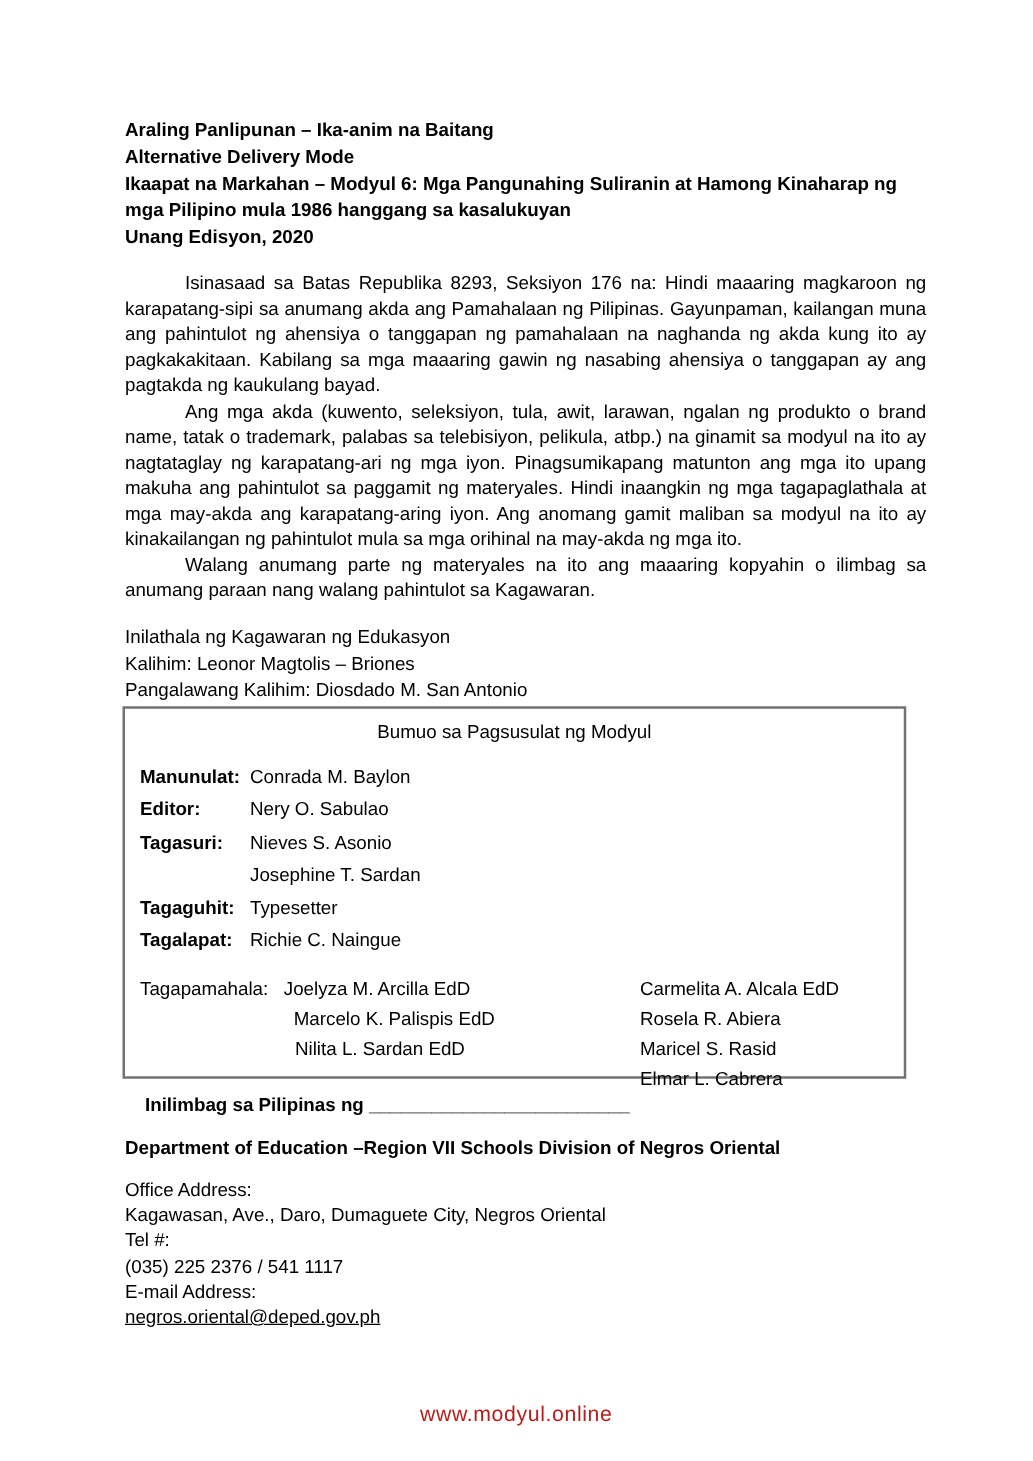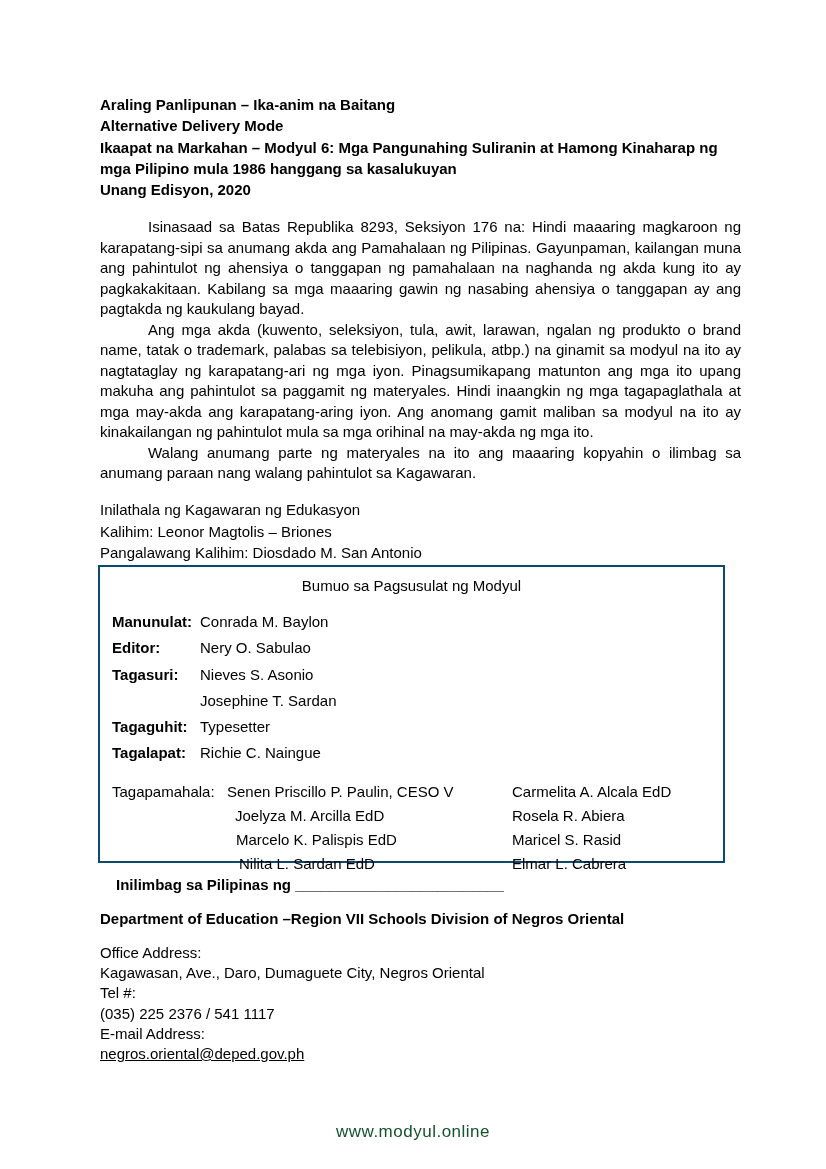--- a/index.html
+++ b/index.html
@@ -50,21 +50,21 @@
     font-size: 15px;
     line-height: 21.6px;
   }
 
   
   .team-box {
     left: 98px;
     top: 565px;
     width: 627px;
     height: 298px;
-    border: 2px solid #0c4a6e;
+    border: 2px solid #737373;
     box-sizing: border-box;
     padding: 6px 12px 0 12px;
     font-size: 15px;
   }
   .team-title {
     text-align: center;
     line-height: 20px;
     margin-top: 3px;
   }
   .team-rows { margin-top: 13px; }
@@ -123,21 +123,21 @@
   .contact-row .c-val { flex: 1; }
   .underlined { text-decoration: underline; }
 
   
   .watermark {
     left: 0;
     right: 0;
     top: 1121px;
     text-align: center;
     font-size: 17px;
-    color: #14532d;
+    color: #b91c1c;
     letter-spacing: 0.5px;
     line-height: 22px;
   }
 </style>
 </head>
 <body>
 
 <div class="page">
 
   <div class="abs doc-header">
@@ -185,21 +185,20 @@
       </div>
       <div class="team-row">
         <span class="lbl">Tagalapat:</span>
         <span class="val">Richie C. Naingue</span>
       </div>
     </div>
 
     <div class="mgmt-row">
       <span class="mgmt-lbl">Tagapamahala:</span>
       <span class="mgmt-col1">
-        <div class="mgmt-name">Senen Priscillo P. Paulin, CESO V</div>
         <div class="mgmt-name">Joelyza M. Arcilla EdD</div>
         <div class="mgmt-name">Marcelo K. Palispis EdD</div>
         <div class="mgmt-name">Nilita L. Sardan EdD</div>
       </span>
       <span class="mgmt-col2">
         <div class="mgmt-name">Carmelita A. Alcala EdD</div>
         <div class="mgmt-name">Rosela R. Abiera</div>
         <div class="mgmt-name">Maricel S. Rasid</div>
         <div class="mgmt-name">Elmar L. Cabrera</div>
       </span>

